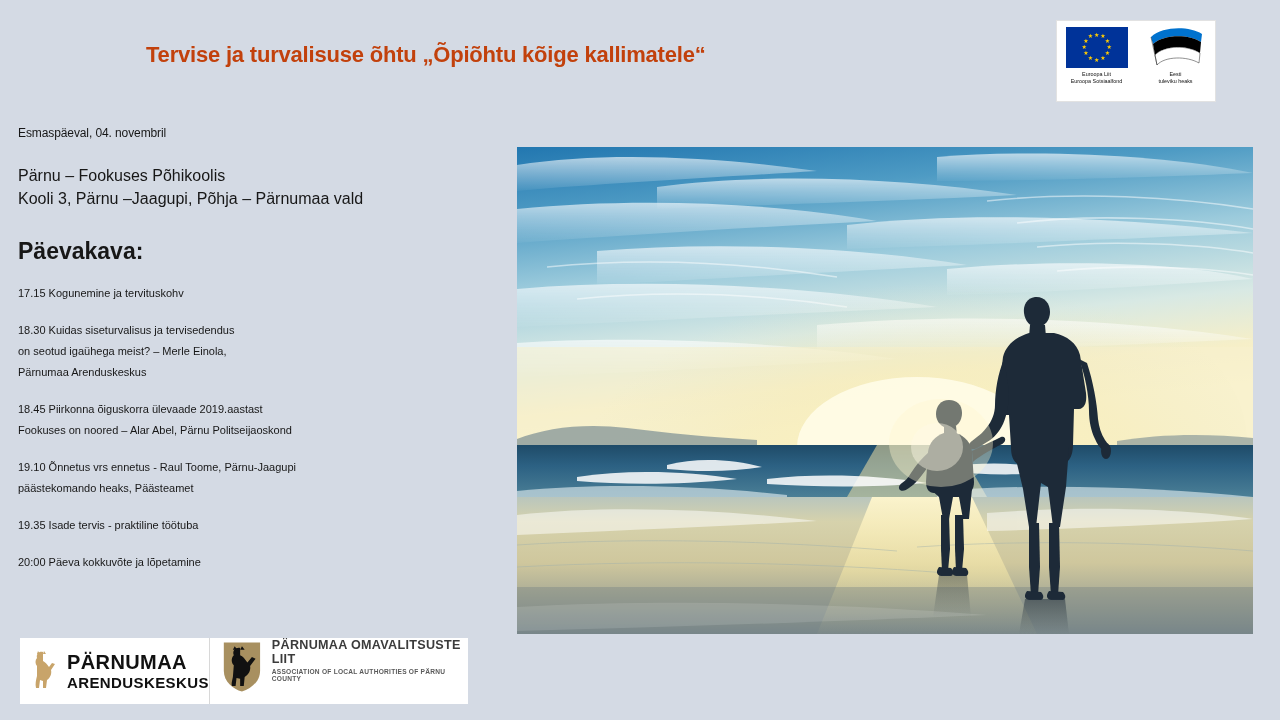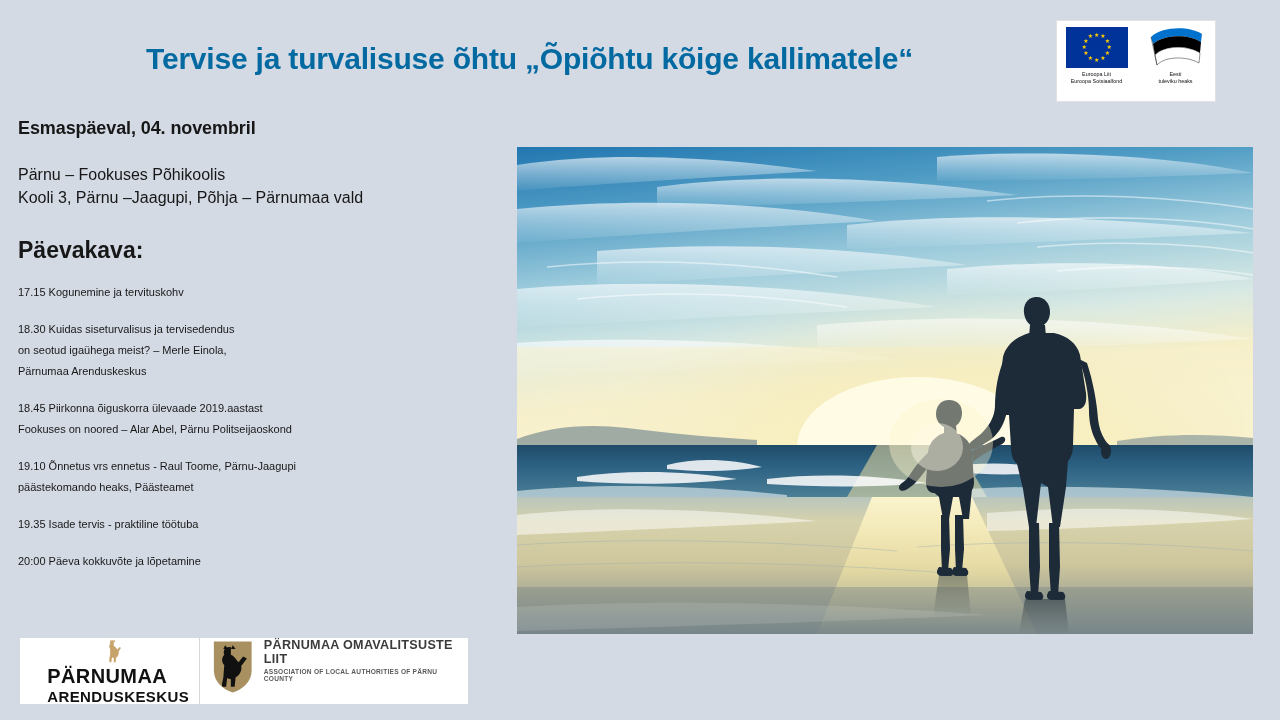--- a/index.html
+++ b/index.html
@@ -13,23 +13,23 @@
     font-family: "Liberation Sans", sans-serif;
     overflow: hidden;
     position: relative;
   }
 
   
   .slide-title {
     position: absolute;
     left: 146px;
     top: 42px;
-    font-size: 30px;
-    font-weight: bold;
-    color: #0369a1;
+    font-size: 22px;
+    font-weight: bold;
+    color: #c2410c;
     letter-spacing: -0.2px;
     white-space: nowrap;
   }
 
   
   .eu-logo-block {
     position: absolute;
     left: 1056px;
     top: 20px;
     width: 160px;
@@ -79,24 +79,24 @@
 
   
   .left-col {
     position: absolute;
     left: 18px;
     top: 118px;
     width: 500px;
     color: #171717;
   }
   .date-line {
-    font-size: 18px;
-    font-weight: bold;
+    font-size: 12px;
+    font-weight: normal;
     letter-spacing: -0.1px;
-    margin: 0 0 24px 0;
+    margin: 8px 0 24px 0;
   }
   .venue {
     font-size: 16px;
     line-height: 23px;
     margin: 0 0 28px 0;
   }
   .venue div { white-space: nowrap; }
   .agenda-heading {
     font-size: 23px;
     font-weight: bold;
@@ -117,21 +117,21 @@
     width: 448px;
     height: 66px;
     background: #ffffff;
     display: flex;
     flex-direction: row;
     align-items: center;
     box-sizing: border-box;
   }
   .pak-logo {
     display: flex;
-    flex-direction: column;
+    flex-direction: row;
     align-items: center;
     width: 190px;
     height: 100%;
     padding-left: 10px;
     box-sizing: border-box;
     border-right: 1px solid #d8d8d8;
   }
   .pak-text {
     margin-left: 7px;
     line-height: 1;

